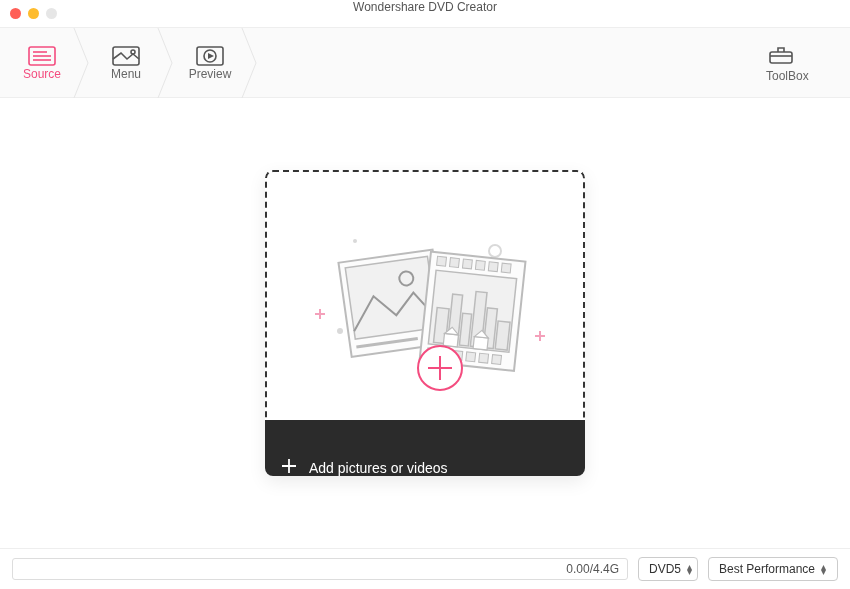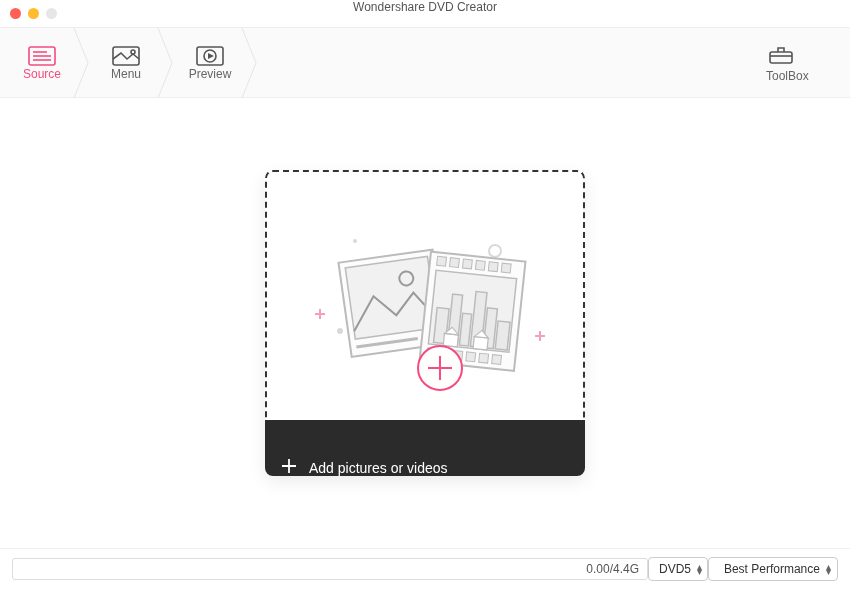--- a/index.html
+++ b/index.html
@@ -23,21 +23,21 @@
   .toolbox { width: 84px; display: flex; flex-direction: column; align-items: flex-start; justify-content: center; gap: 4px; cursor: pointer; }
   .toolbox .lbl { font-size: 12px; color: #666; }
 
   .main { height: 450px; display: flex; align-items: center; justify-content: center; background: #fff; }
   .dropzone { width: 320px; border-radius: 8px; box-shadow: 0 6px 18px rgba(0,0,0,0.08); overflow: hidden; }
   .drop-upper { height: 250px; border: 2px dashed #333; border-bottom: none; border-radius: 8px 8px 0 0; position: relative; background: #fff; display:flex; align-items:center; justify-content:center; }
   .drop-lower { height: 56px; background: #2b2b2b; display: flex; align-items: flex-end; gap: 10px; padding: 0 14px; color: #fff; cursor: pointer; }
   .drop-lower .plus { width: 20px; height: 20px; }
   .drop-lower span { font-size: 14px; }
 
-  .footer { height: 41px; border-top: 1px solid #eee; display: flex; align-items: center; padding: 0 12px; background: #fff; }
+  .footer { height: 41px; border-top: 1px solid #eee; display: flex; align-items: center; gap: 10px; padding: 0 12px; background: #fff; }
   .capacity { flex: 1; height: 22px; border: 1px solid #ddd; border-radius: 3px; display:flex; align-items:center; justify-content:flex-end; padding: 0 8px; font-size: 12px; color:#555; }
   .select { height: 24px; border: 1px solid #ccc; border-radius: 4px; background:#fff; display:flex; align-items:center; padding: 0 6px 0 10px; font-size: 12px; color:#333; cursor:pointer; gap:6px; }
   .select .arrows { font-size: 10px; line-height: 5px; color:#666; display:flex; flex-direction:column; }
 </style>
 </head>
 <body>
 
 <div class="titlebar">
   <div class="traffic">
     <span class="t-close"></span>
@@ -196,20 +196,20 @@
   <div class="capacity">
     <span>0.00/4.4G</span>
   </div>
   <div class="select" style="width:60px;">
     <span>DVD5</span>
     <span class="arrows">
         <span>▴</span>
         <span>▾</span>
       </span>
   </div>
-  <div class="select" style="width:130px;justify-content:flex-end;">
+  <div class="select" style="width:130px;">
     <span>Best Performance</span>
     <span class="arrows">
         <span>▴</span>
         <span>▾</span>
       </span>
   </div>
 </div>
 
 </body></html>

